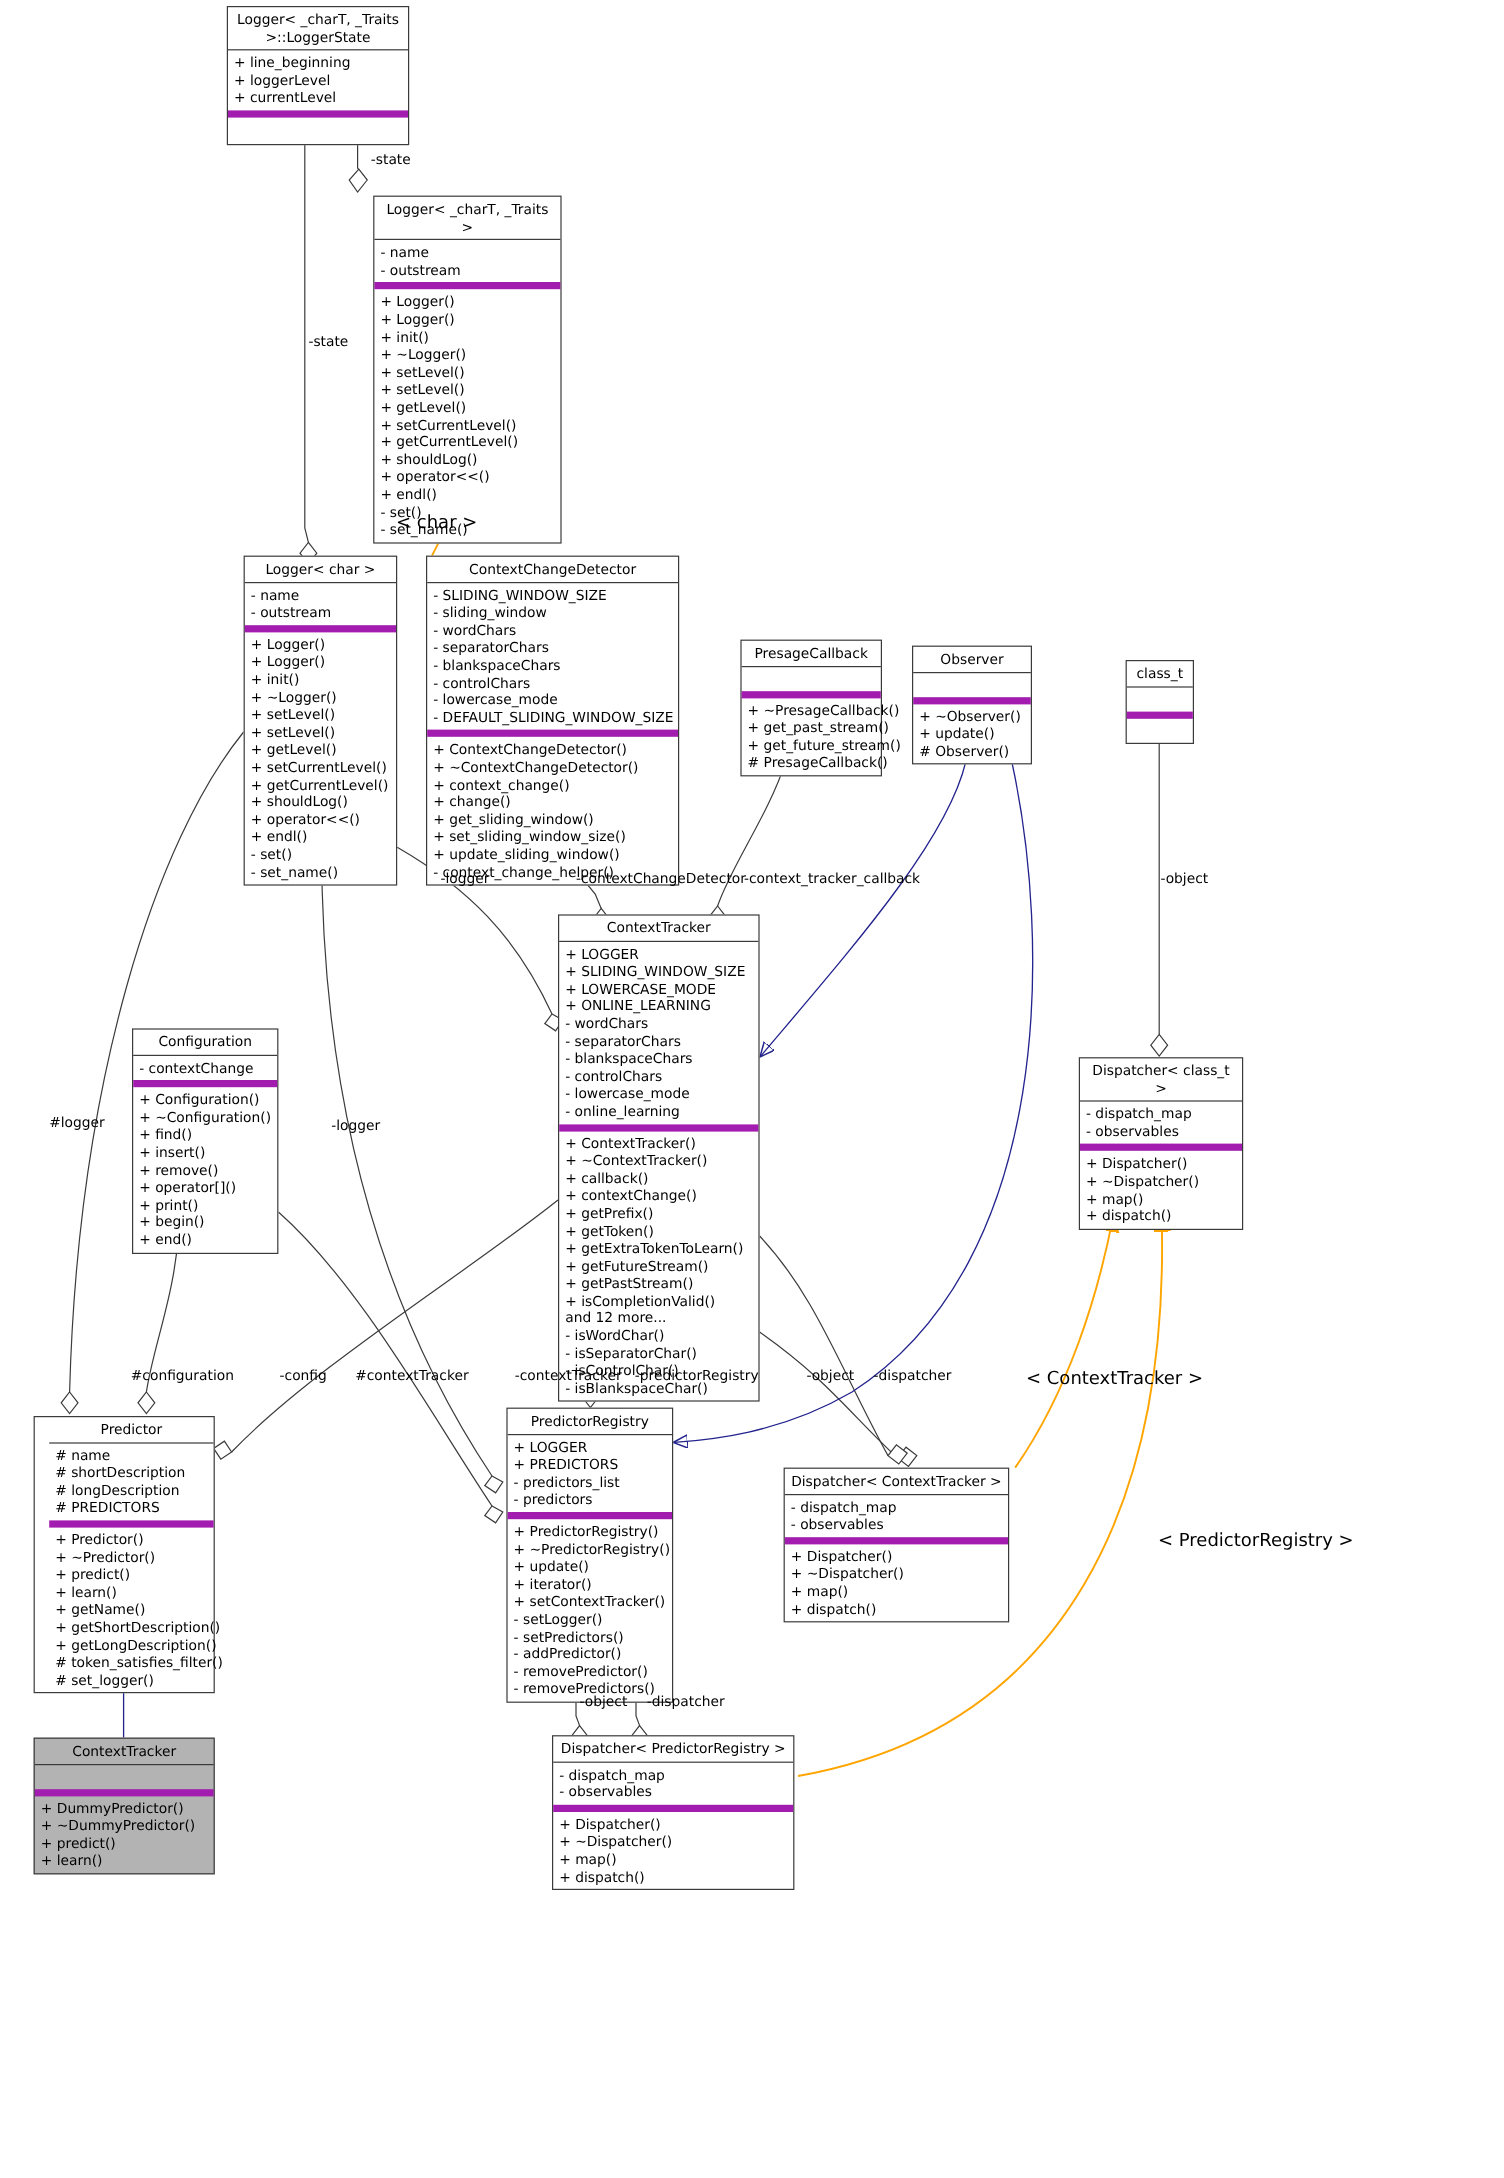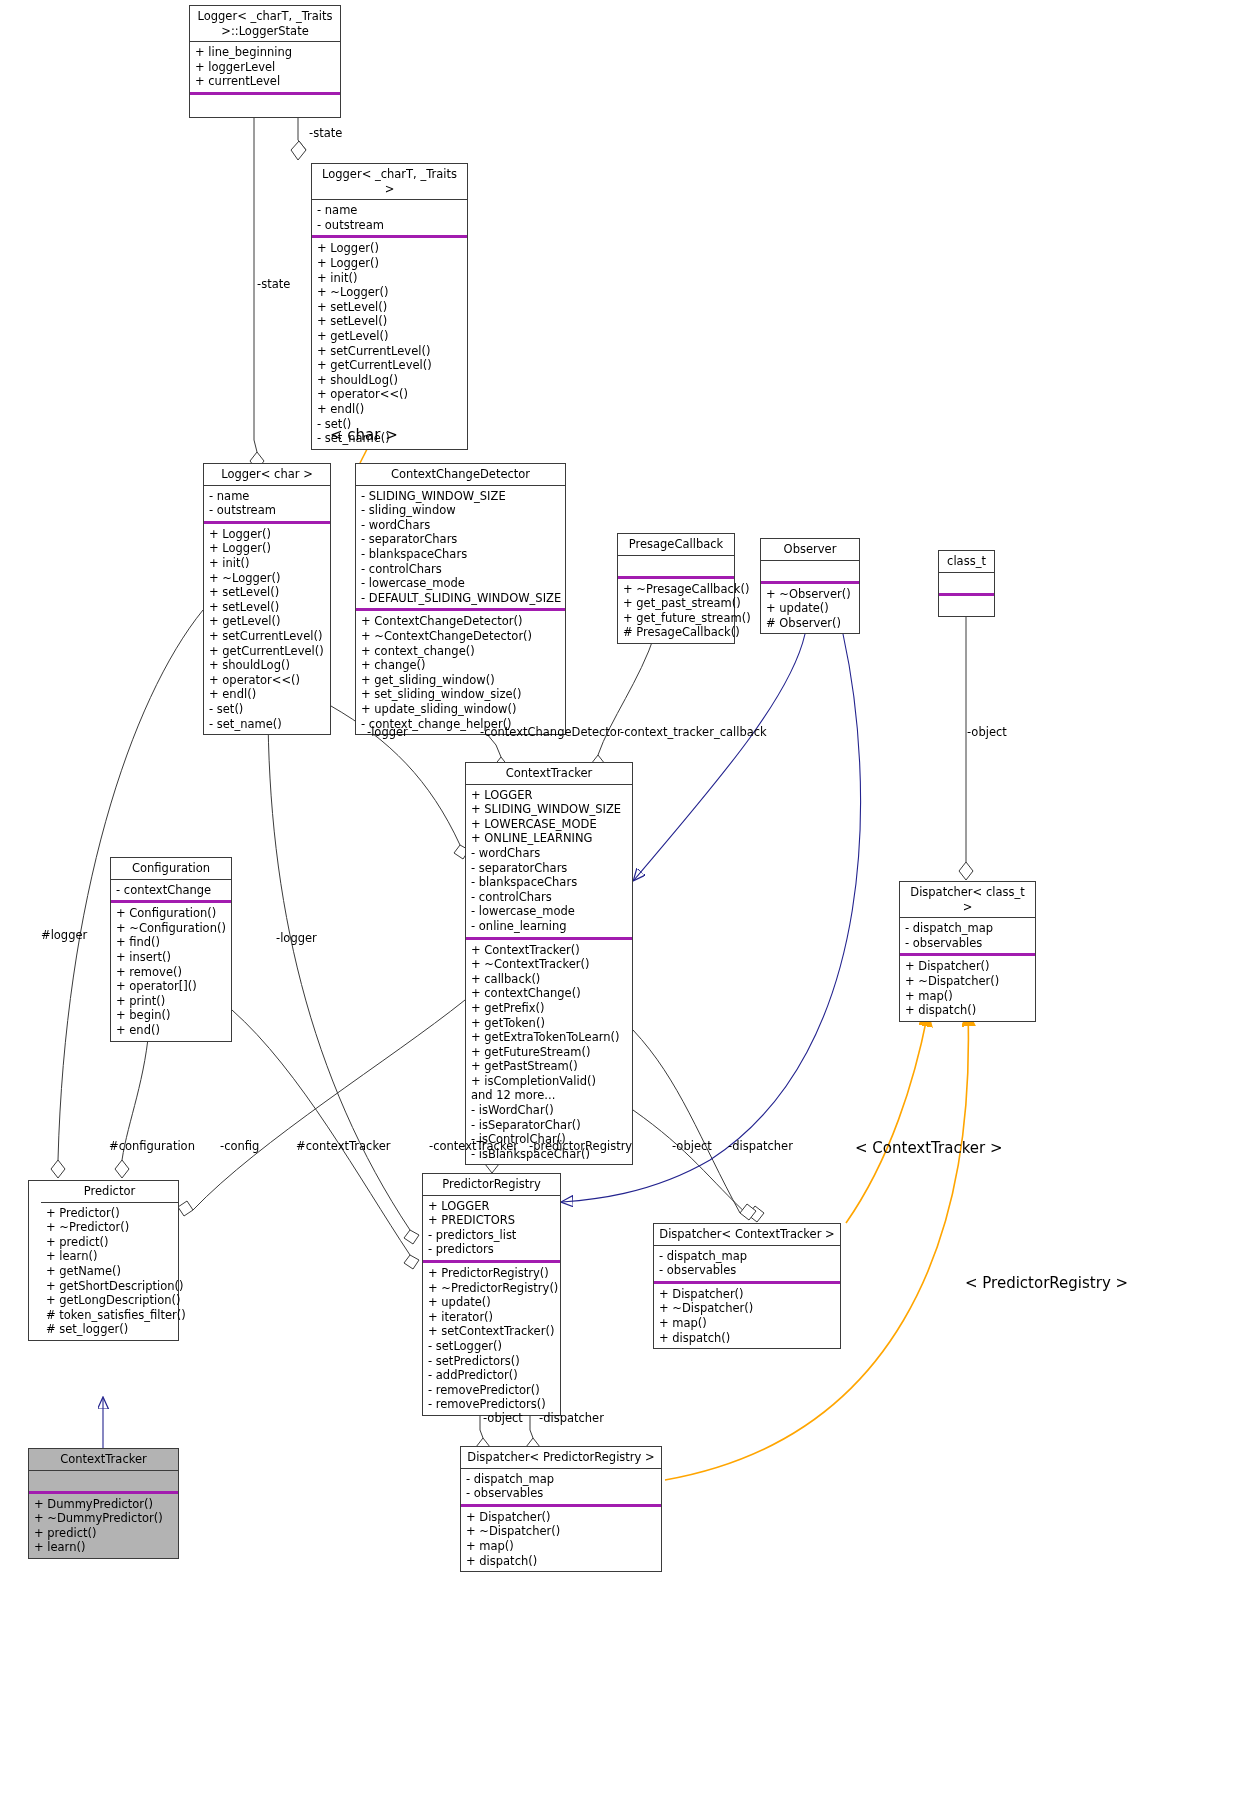--- a/index.html
+++ b/index.html
@@ -43,21 +43,21 @@
   }
   .uml-title {
     text-align: center;
     padding: 3px 4px 3px 4px;
     border-bottom: 1px solid #3b3b3b;
     white-space: pre-line;
     font-size: 11.5px;
   }
   .uml-attrs {
     padding: 3px 4px 3px 5px;
-    border-bottom: 3px solid #a21caf;
+    border-bottom: 6px solid #a21caf;
     min-height: 7px;
   }
   .uml-ops {
     padding: 3px 4px 3px 5px;
     min-height: 7px;
   }
   .uml-row {
     white-space: nowrap;
   }
   .edge-label {
@@ -332,20 +332,26 @@
     <div class="uml-ops">
       <div class="uml-row">+ Dispatcher()</div>
       <div class="uml-row">+ ~Dispatcher()</div>
       <div class="uml-row">+ map()</div>
       <div class="uml-row">+ dispatch()</div>
     </div>
   </div>
 
   <div class="uml-class" style="left:18px; top:1180px; width:151px;padding-left:12px;">
     <div class="uml-title">Predictor</div>
+    <div class="uml-attrs">
+      <div class="uml-row"># name</div>
+      <div class="uml-row"># shortDescription</div>
+      <div class="uml-row"># longDescription</div>
+      <div class="uml-row"># PREDICTORS</div>
+    </div>
     <div class="uml-ops">
       <div class="uml-row">+ Predictor()</div>
       <div class="uml-row">+ ~Predictor()</div>
       <div class="uml-row">+ predict()</div>
       <div class="uml-row">+ learn()</div>
       <div class="uml-row">+ getName()</div>
       <div class="uml-row">+ getShortDescription()</div>
       <div class="uml-row">+ getLongDescription()</div>
       <div class="uml-row"># token_satisfies_filter()</div>
       <div class="uml-row"># set_logger()</div>
@@ -415,21 +421,21 @@
 
   <div class="edge-label" style="left:299px; top:126px;">-state</div>
   <div class="edge-label" style="left:247px; top:277px;">-state</div>
   <div class="tmpl-label" style="left:320px; top:426px;">&lt; char &gt;</div>
   <div class="edge-label" style="left:357px; top:725px;">-logger</div>
   <div class="edge-label" style="left:470px; top:725px;">-contextChangeDetector</div>
   <div class="edge-label" style="left:610px; top:725px;">-context_tracker_callback</div>
   <div class="edge-label" style="left:957px; top:725px;">-object</div>
   <div class="edge-label" style="left:266px; top:931px;">-logger</div>
   <div class="edge-label" style="left:99px; top:1139px;">#configuration</div>
-  <div class="edge-label" style="left:210px; top:1139px;">-config</div>
+  <div class="edge-label" style="left:223px; top:1139px;">-config</div>
   <div class="edge-label" style="left:286px; top:1139px;">#contextTracker</div>
   <div class="edge-label" style="left:419px; top:1139px;">-contextTracker</div>
   <div class="edge-label" style="left:519px; top:1139px;">-predictorRegistry</div>
   <div class="edge-label" style="left:662px; top:1139px;">-object</div>
   <div class="edge-label" style="left:718px; top:1139px;">-dispatcher</div>
   <div class="edge-label" style="left:31px; top:928px;">#logger</div>
   <div class="tmpl-label" style="left:845px; top:1139px;">&lt; ContextTracker &gt;</div>
   <div class="tmpl-label" style="left:955px; top:1274px;">&lt; PredictorRegistry &gt;</div>
   <div class="edge-label" style="left:473px; top:1411px;">-object</div>
   <div class="edge-label" style="left:529px; top:1411px;">-dispatcher</div>

